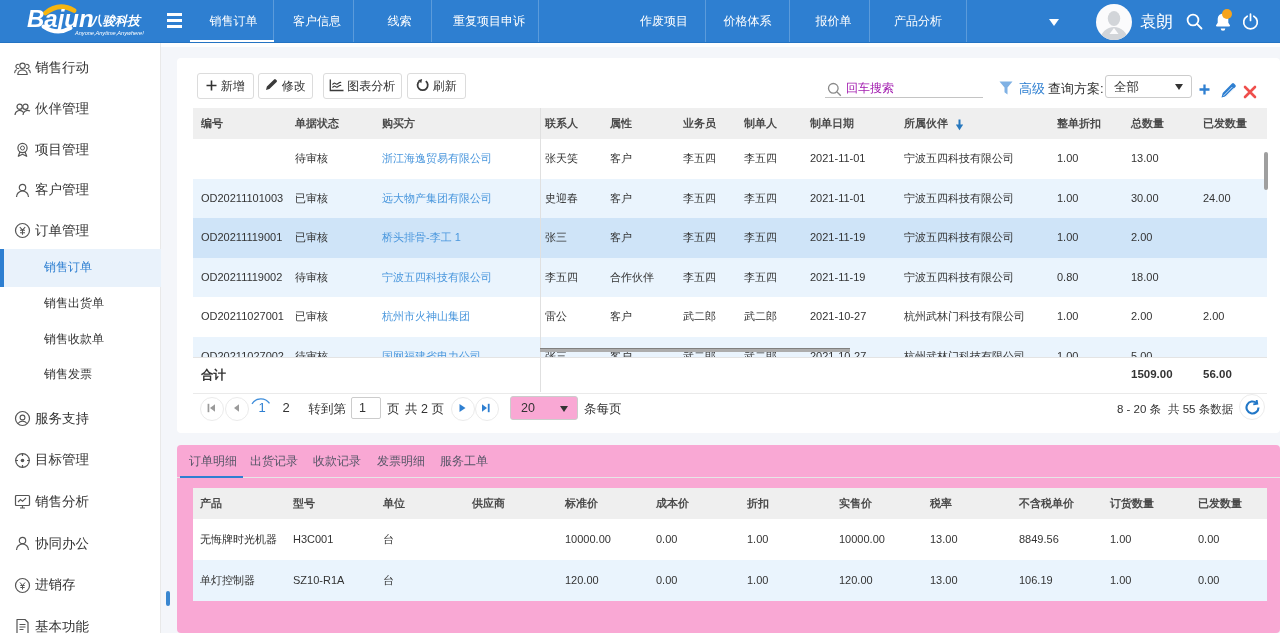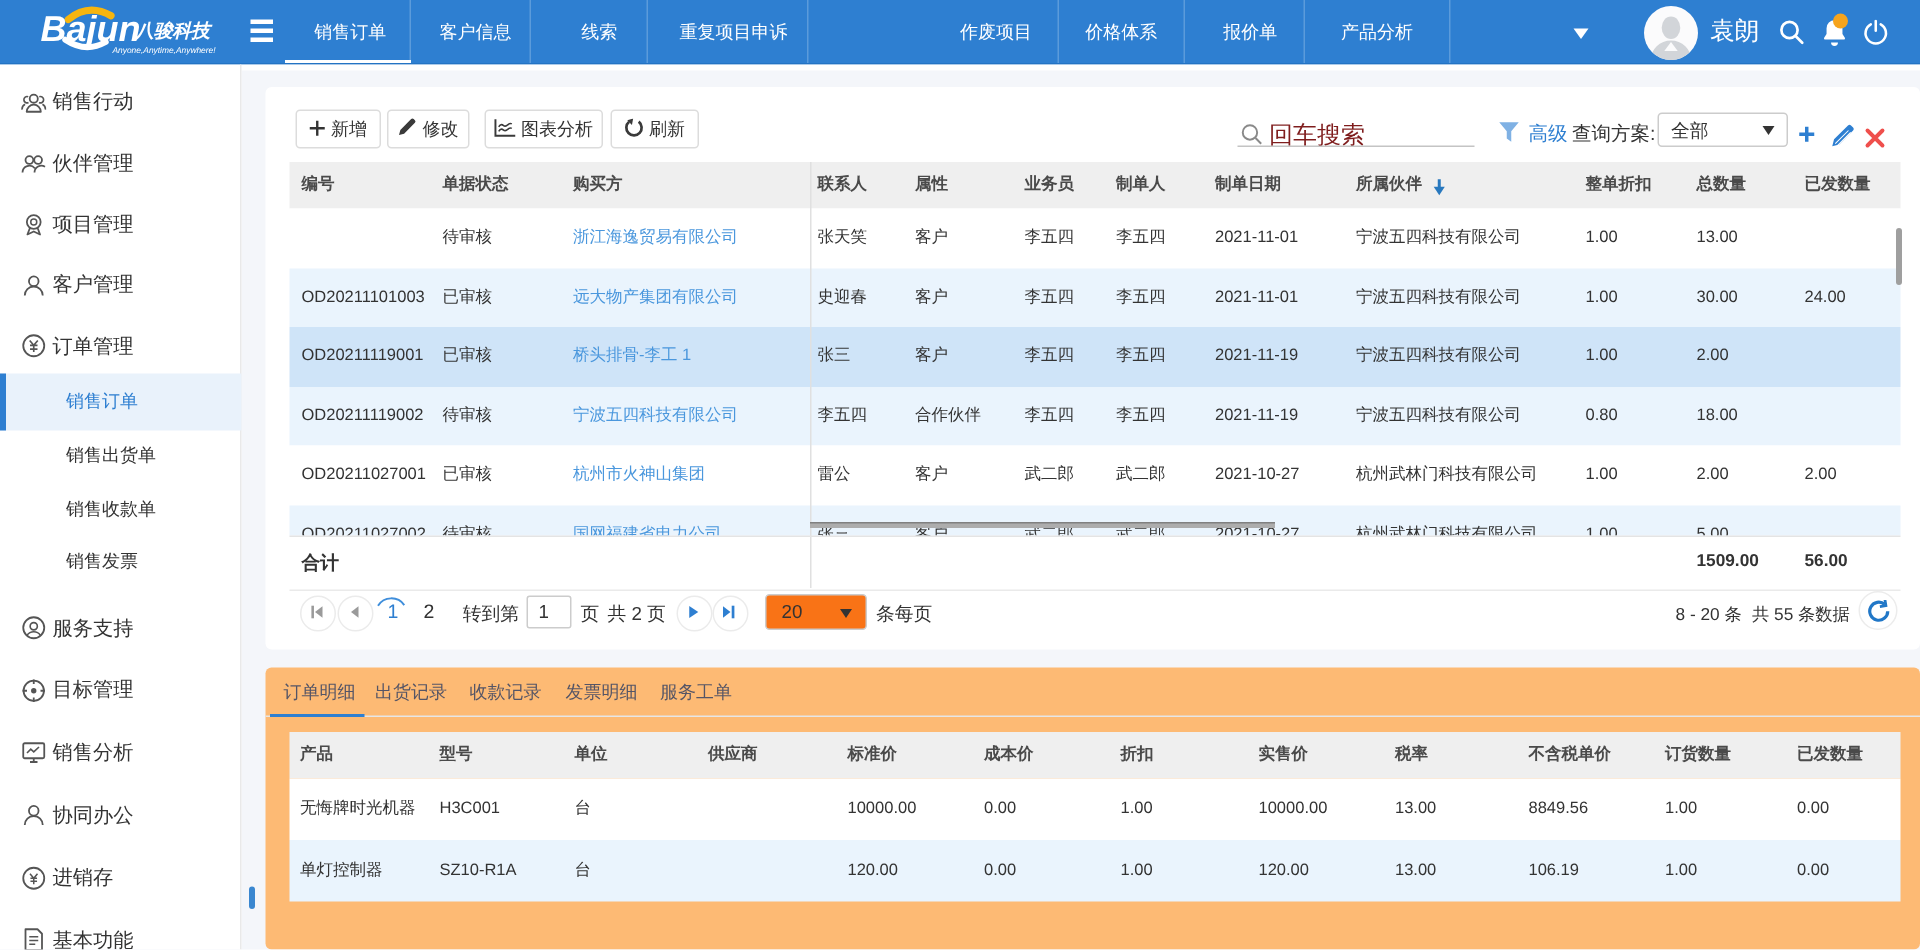--- a/index.html
+++ b/index.html
@@ -11,21 +11,21 @@
 #topbar{position:absolute;left:0;top:0;width:1280px;height:43px;background:#2e7fd1}
 .ttab{position:absolute;top:0;height:43px;line-height:43px;text-align:center;color:#fff;font-size:12px;border-right:1px solid rgba(255,255,255,.22)}
 #tunder{position:absolute;left:190px;top:40px;width:84px;height:2px;background:#fff}
 
 #sidebar{position:absolute;left:0;top:43px;width:161px;height:590px;background:#fff;border-right:1px solid #e9e9e9}
 .sit{position:absolute;left:35px;font-size:13.5px;color:#333;white-space:nowrap;line-height:16px}
 .sic{position:absolute;left:14px;width:17px;height:17px}
 .sub{position:absolute;left:44px;font-size:12px;color:#333;white-space:nowrap;line-height:16px}
 
 #card1{position:absolute;left:177px;top:58px;width:1103px;height:375px;background:#fff;border-radius:4px;overflow:hidden}
-#card2{position:absolute;left:177px;top:445px;width:1103px;height:188px;background:#fdba74;border-radius:4px;overflow:hidden}
+#card2{position:absolute;left:177px;top:445px;width:1103px;height:188px;background:#f9a8d4;border-radius:4px;overflow:hidden}
 
 .btn{position:absolute;top:15px;height:26px;line-height:24px;border:1px solid #dcdcdc;border-radius:3px;background:#fff;font-size:12px;color:#333;text-align:center;white-space:nowrap}
 
 .hrow{position:absolute;left:16px;width:1074px;height:31px;background:#efefef}
 .hrow span{position:absolute;top:0;line-height:31px;font-weight:bold;font-size:11px;color:#4a4a4a;white-space:nowrap}
 .trow{position:absolute;left:16px;width:1074px;height:39.5px;overflow:hidden}
 .trow span{position:absolute;top:0;line-height:39.5px;font-size:11px;color:#333;white-space:nowrap}
 .trow a{color:#4a97dd;text-decoration:none}
 .c1{left:8px}.c2{left:102px}.c3{left:189px}.c4{left:352px}.c5{left:417px}.c6{left:490px}
 .c7{left:551px}.c8{left:617px}.c9{left:711px}.c10{left:864px}.c11{left:938px}.c12{left:1010px}
@@ -183,21 +183,21 @@
         <path d="M3.5 5.6 q1.5-2.3 3-1 t3-0.4 q1.5-1.3 2.7-0.6 M3.5 8.6 q1.5-2.3 3-1 t3-0.4 q1.5-1.3 2.7-0.6" fill="none" stroke="#3a3a3a" stroke-width="1.1"></path>
       </svg> 图表分析</div>
   <div class="btn" style="left:230px;width:59px"><svg width="13" height="13" viewBox="0 0 13 13" style="vertical-align:-2px">
         <path d="M3.4 2.2 a5.1 5.1 0 1 0 6.4 -0.1" fill="none" stroke="#3a3a3a" stroke-width="1.8"></path>
         <path d="M6.1 0 L2.2 1.2 L5.3 4.3 z" fill="#3a3a3a"></path>
       </svg> 刷新</div>
   <svg class="abs" style="left:650px;top:24px" width="15" height="15" viewBox="0 0 15 15">
       <circle cx="6.3" cy="6.3" r="4.8" fill="none" stroke="#8a8a8a" stroke-width="1.3"></circle>
       <line x1="10" y1="10" x2="13.8" y2="13.8" stroke="#8a8a8a" stroke-width="1.3"></line>
     </svg>
-  <div class="abs nw" style="left:669px;top:22px;font-size:16px;color:#7f1d1d">回车搜索</div>
+  <div class="abs nw" style="left:669px;top:22px;font-size:12px;color:#a21caf">回车搜索</div>
   <div class="abs" style="left:648px;top:39px;width:158px;height:1px;background:#c4c4c4"></div>
   <svg class="abs" style="left:822px;top:23px" width="14" height="14" viewBox="0 0 14 14">
       <path d="M0.5 0.5 h13 l-5 6 v7 l-3-2.2 v-4.8 z" fill="#7fb1e4"></path>
     </svg>
   <div class="abs nw blue" style="left:842px;top:22px;font-size:13px">高级</div>
   <div class="abs nw" style="left:871px;top:22px;font-size:13px">查询方案:</div>
   <div class="abs" style="left:928px;top:17px;width:87px;height:23px;border:1px solid #ccc;border-radius:3px;background:#fff">
     <span class="abs nw" style="left:8px;top:3px;font-size:12.5px">全部</span>
     <span class="abs" style="right:8px;top:8px;width:0;height:0;border-left:4.5px solid transparent;border-right:4.5px solid transparent;border-top:6px solid #333"></span>
   </div>
@@ -337,21 +337,21 @@
   <div class="abs" style="left:174px;top:339px;width:30px;height:22px;border:1px solid #ccc;border-radius:2px;background:#fff;padding-left:7px;line-height:21px;font-size:12.5px">1</div>
   <div class="abs nw" style="left:210px;top:343px;font-size:12.5px">页</div>
   <div class="abs nw" style="left:228px;top:343px;font-size:12.5px">共 2 页</div>
   <div class="pgc" style="left:274px"><svg width="20" height="20" viewBox="0 0 20 20">
         <path d="M7.5 6 l6 4 l-6 4 z" fill="#2e7fd1"></path>
       </svg></div>
   <div class="pgc" style="left:298px"><svg width="20" height="20" viewBox="0 0 20 20">
         <path d="M6 6.2 l5 3.8 l-5 3.8 z" fill="#2e7fd1"></path>
         <rect x="11.8" y="5.8" width="1.8" height="8.4" fill="#2e7fd1"></rect>
       </svg></div>
-  <div class="abs" style="left:333px;top:338px;width:68px;height:24px;border:1px solid #ccc;border-radius:3px;background:#f97316">
+  <div class="abs" style="left:333px;top:338px;width:68px;height:24px;border:1px solid #ccc;border-radius:3px;background:#f9a8d4">
     <span class="abs nw" style="left:10px;top:4px;font-size:12.5px">20</span>
     <span class="abs" style="right:9px;top:9px;width:0;height:0;border-left:4.5px solid transparent;border-right:4.5px solid transparent;border-top:6px solid #333"></span>
   </div>
   <div class="abs nw" style="left:407px;top:343px;font-size:12.5px">条每页</div>
   <div class="abs nw" style="left:940px;top:344px;font-size:11.5px">8 - 20 条</div>
   <div class="abs nw" style="left:991px;top:344px;font-size:11.5px">共 55 条数据</div>
   <div class="abs" style="left:1062px;top:336px;width:26px;height:26px;border:1px solid #ececec;border-radius:50%"><svg width="15" height="15" viewBox="0 0 12 12" style="margin:4.5px">
         <path d="M10.8 6 a4.8 4.8 0 1 1 -1.6-3.6" fill="none" stroke="#2177c7" stroke-width="1.7"></path>
         <path d="M9.3 -0.2 l0.5 3.2 l-3.2 0.5" fill="none" stroke="#2177c7" stroke-width="1.5"></path>
       </svg></div>

